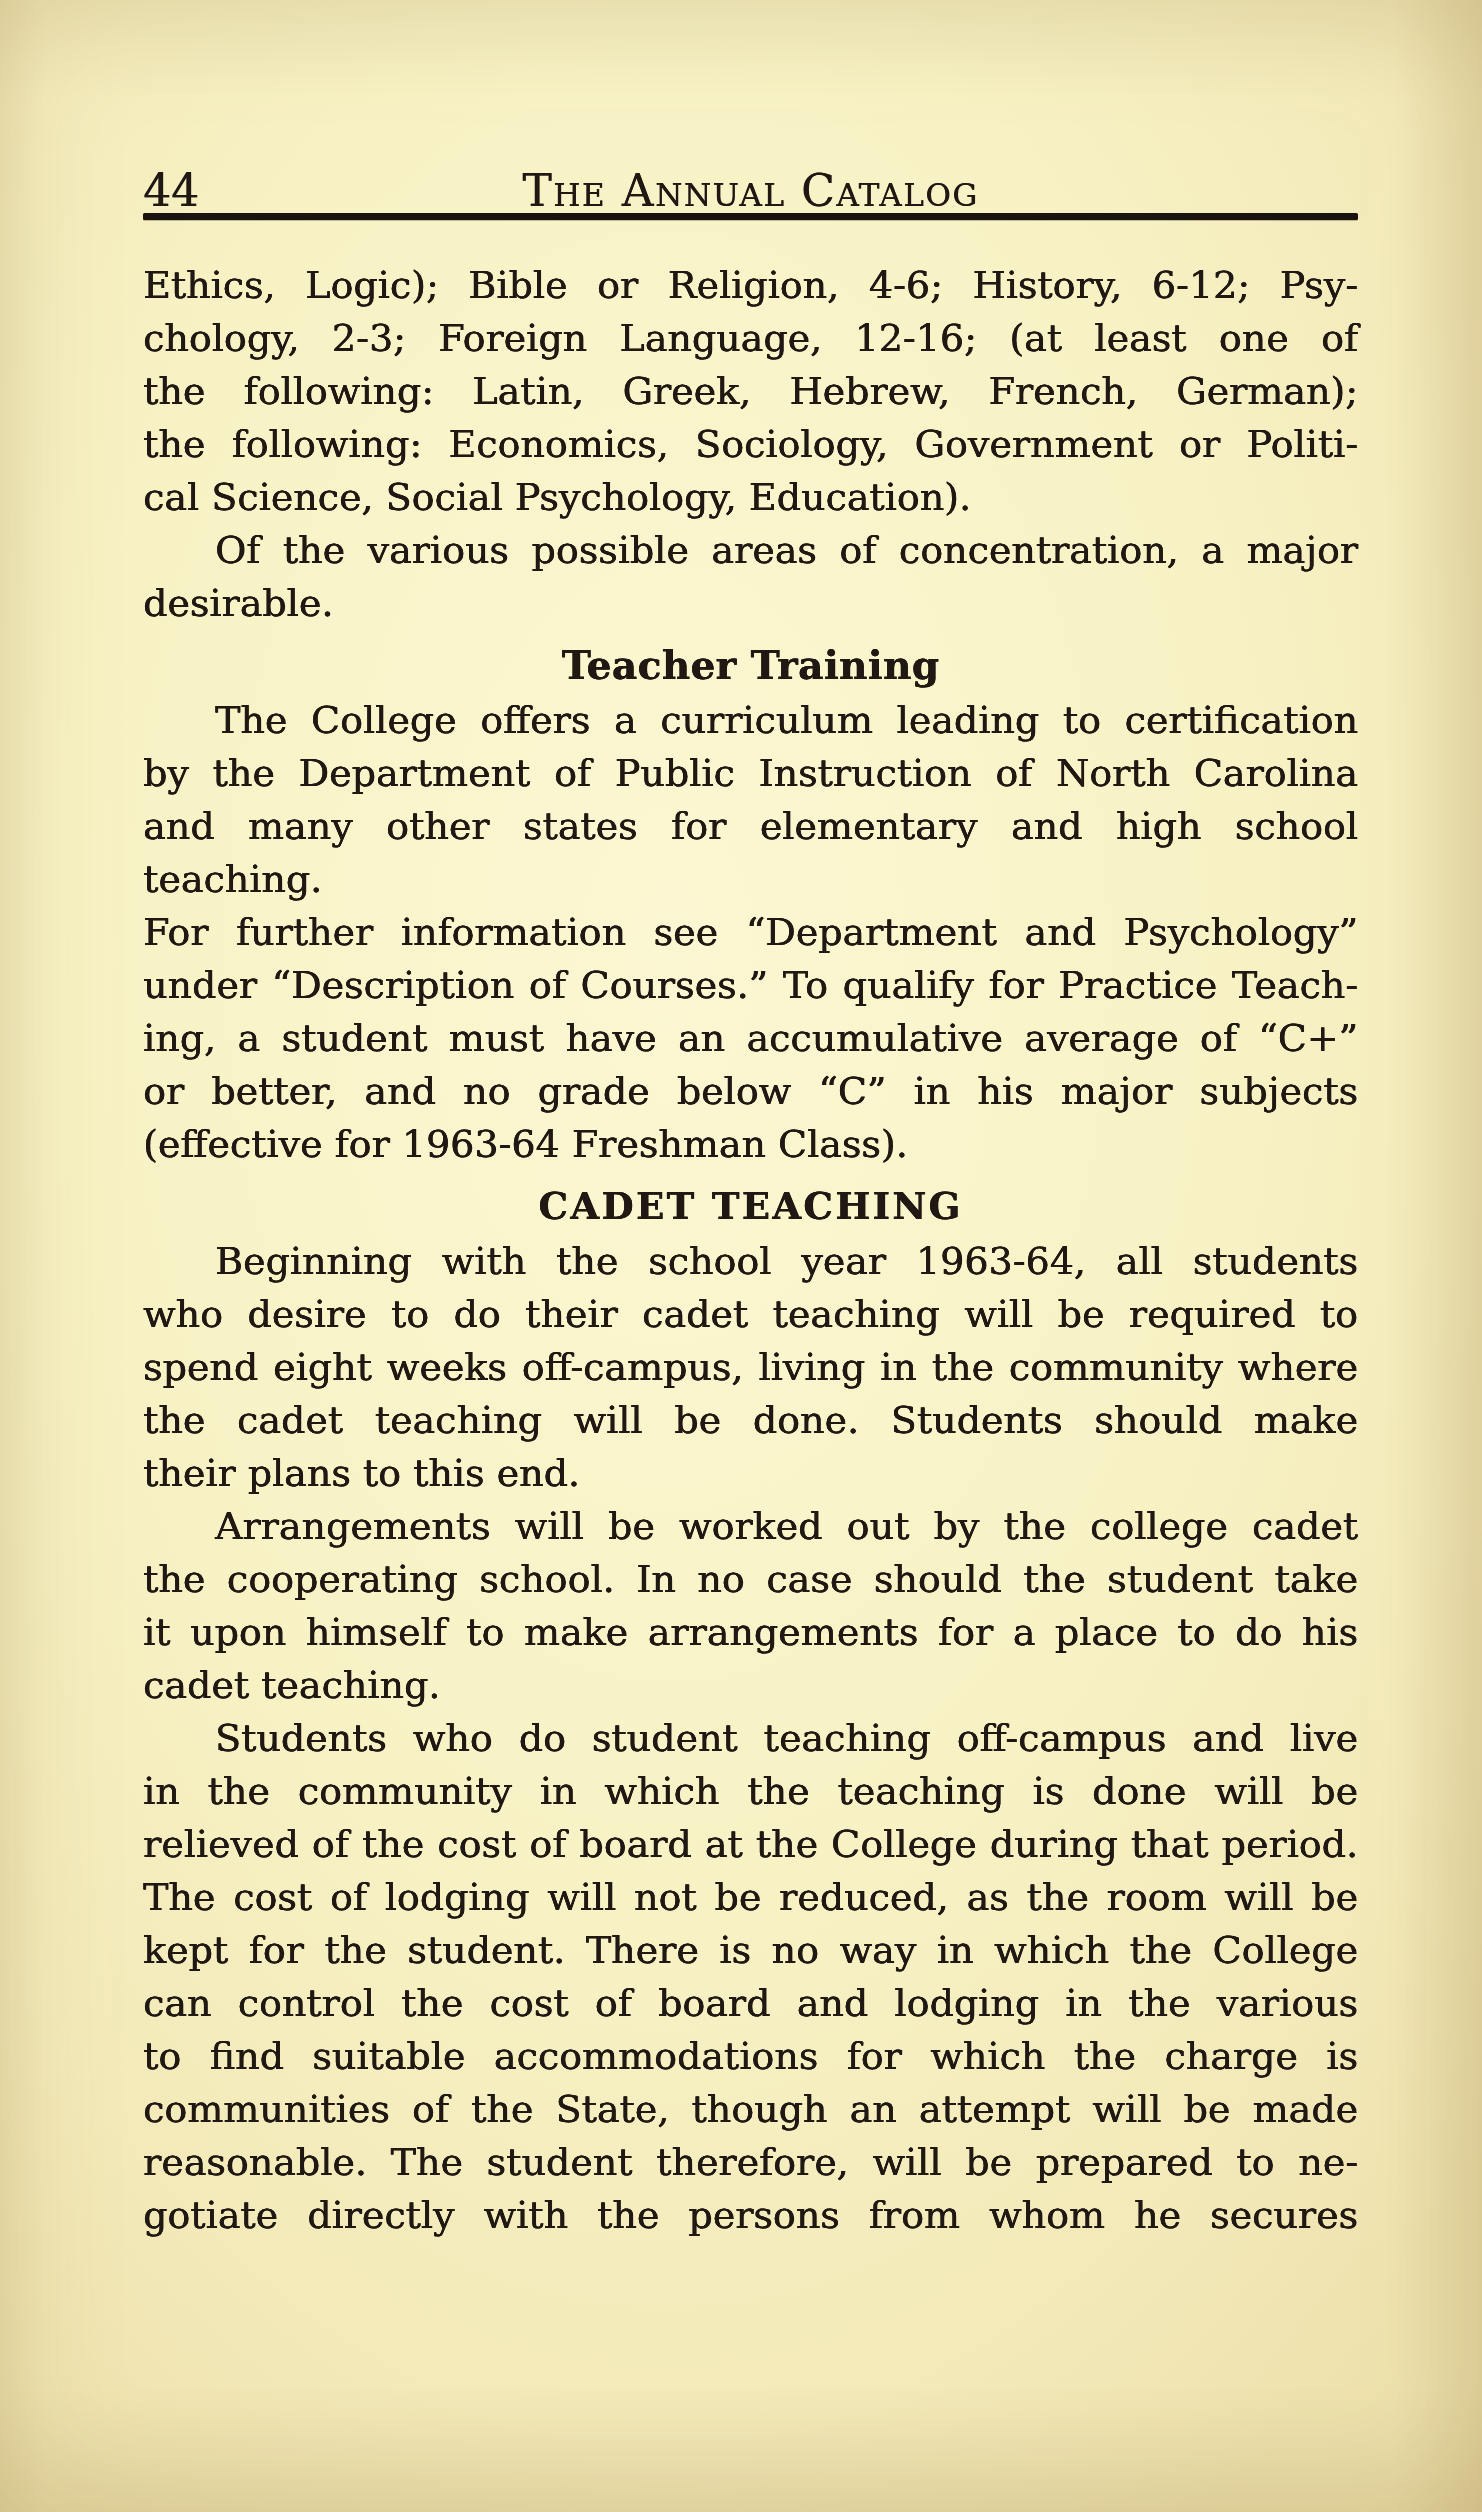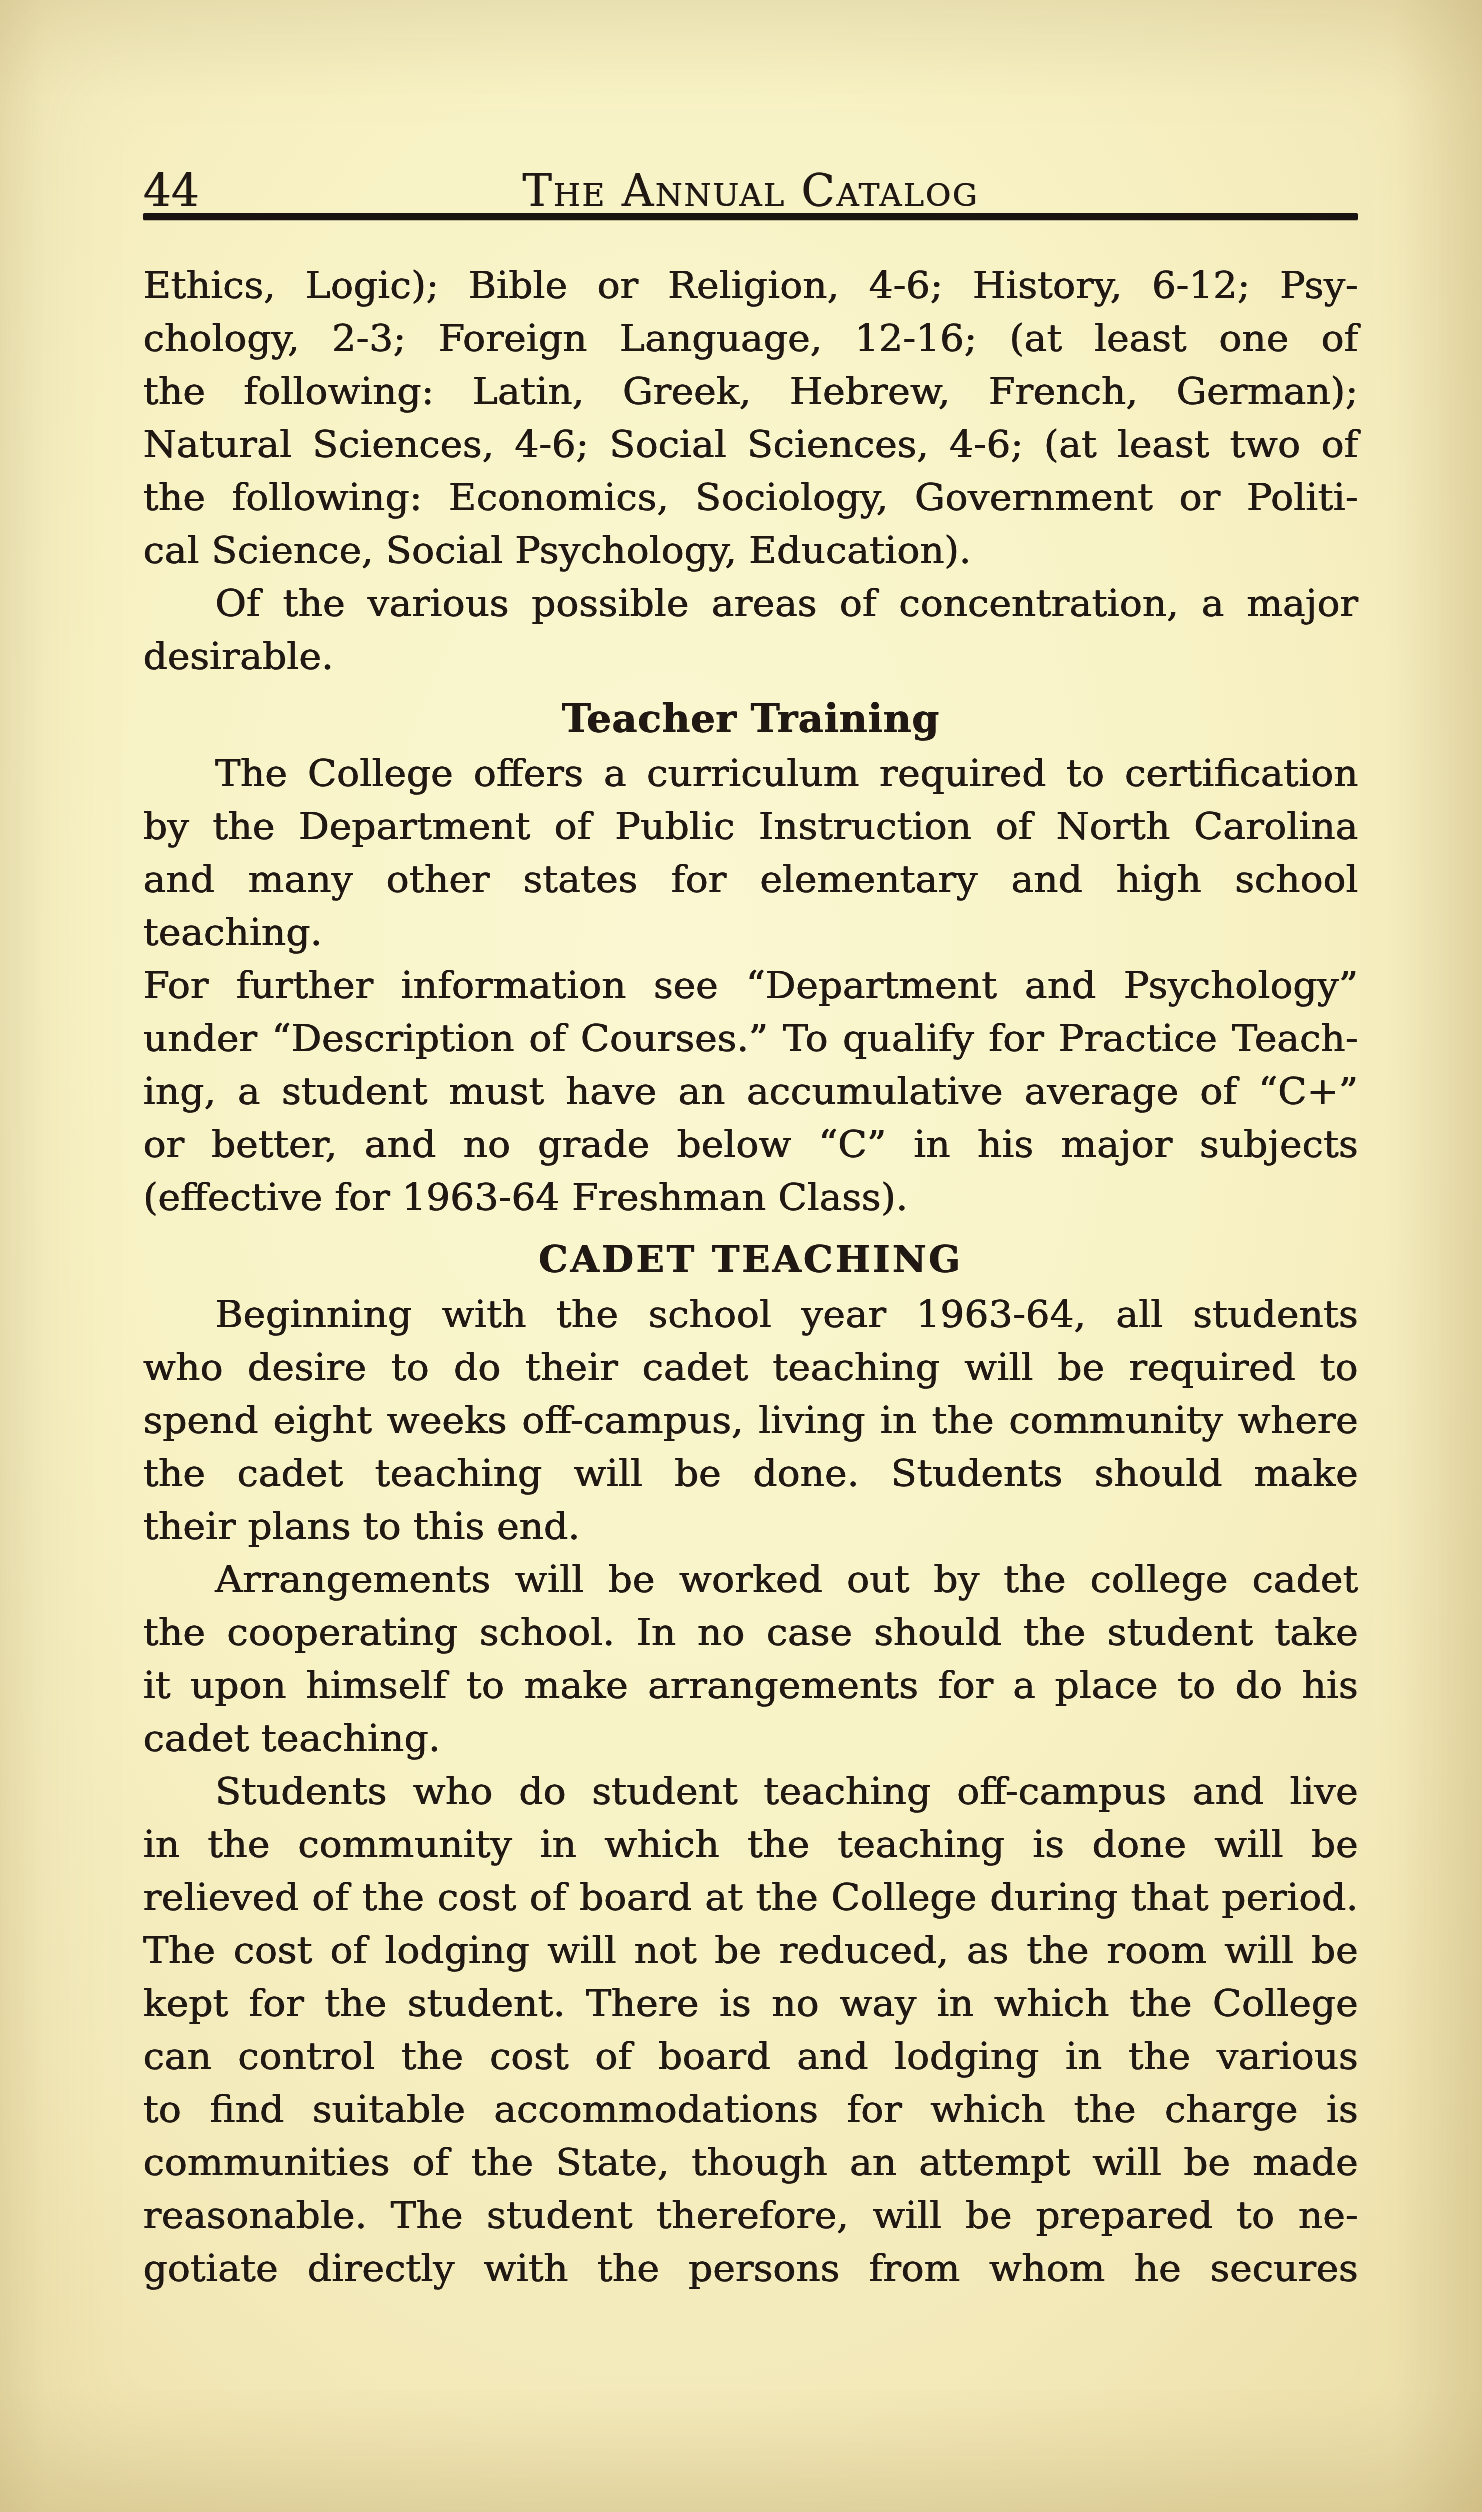--- a/index.html
+++ b/index.html
@@ -71,31 +71,30 @@
   <div class="running-header">
     <span class="page-number">44</span>
     <span class="header-title">The Annual Catalog</span>
   </div>
   <div class="header-rule"></div>
   <div class="body-text" id="body-text">
       <div class="paragraph">
         <div class="line">Ethics, Logic); Bible or Religion, 4-6; History, 6-12; Psy-</div>
         <div class="line">chology, 2-3; Foreign Language, 12-16; (at least one of</div>
         <div class="line">the following: Latin, Greek, Hebrew, French, German);</div>
-        <div class="line">Natural Sciences, 4-6; Social Sciences, 4-6; (at least two of</div>
         <div class="line">the following: Economics, Sociology, Government or Politi-</div>
         <div class="line last">cal Science, Social Psychology, Education).</div>
       </div>
       <div class="paragraph">
         <div class="line indent">Of the various possible areas of concentration, a major</div>
         <div class="line last">desirable.</div>
       </div>
       <div class="heading title">Teacher Training</div>
       <div class="paragraph">
-        <div class="line indent">The College offers a curriculum required to certification</div>
+        <div class="line indent">The College offers a curriculum leading to certification</div>
         <div class="line">by the Department of Public Instruction of North Carolina</div>
         <div class="line">and many other states for elementary and high school teaching.</div>
         <div class="line">For further information see “Department and Psychology”</div>
         <div class="line">under “Description of Courses.” To qualify for Practice Teach-</div>
         <div class="line">ing, a student must have an accumulative average of “C+”</div>
         <div class="line">or better, and no grade below “C” in his major subjects</div>
         <div class="line last">(effective for 1963-64 Freshman Class).</div>
       </div>
       <div class="heading caps">CADET TEACHING</div>
       <div class="paragraph">

